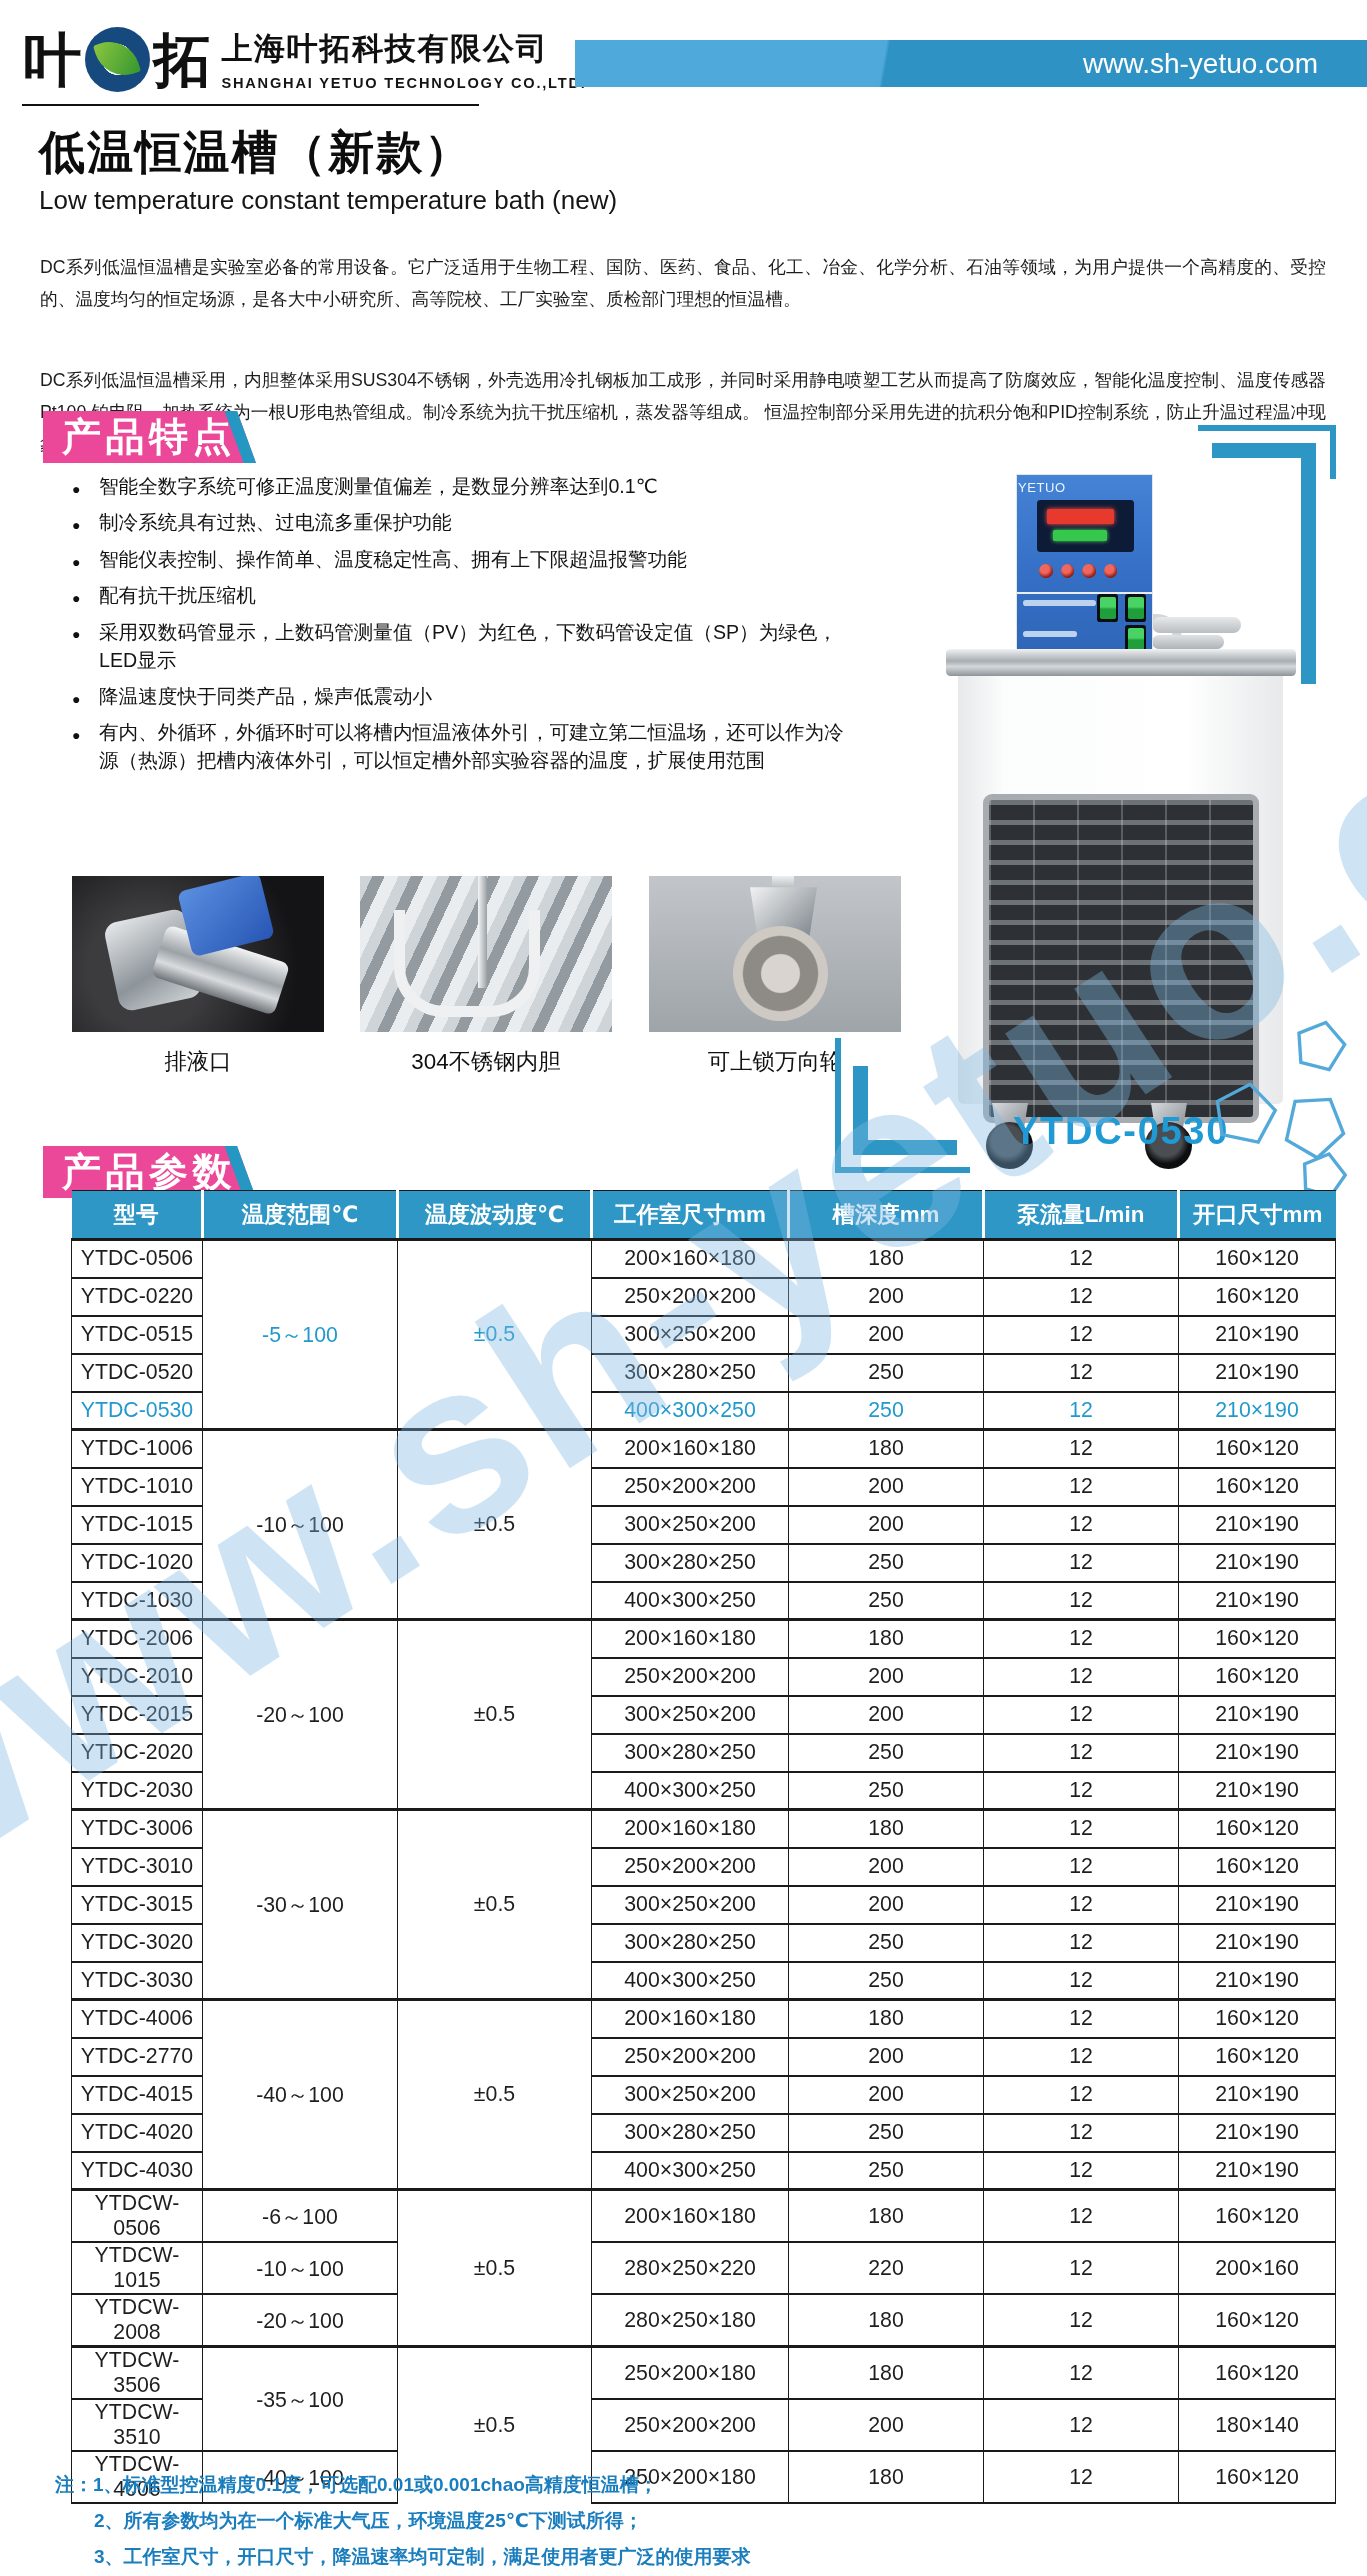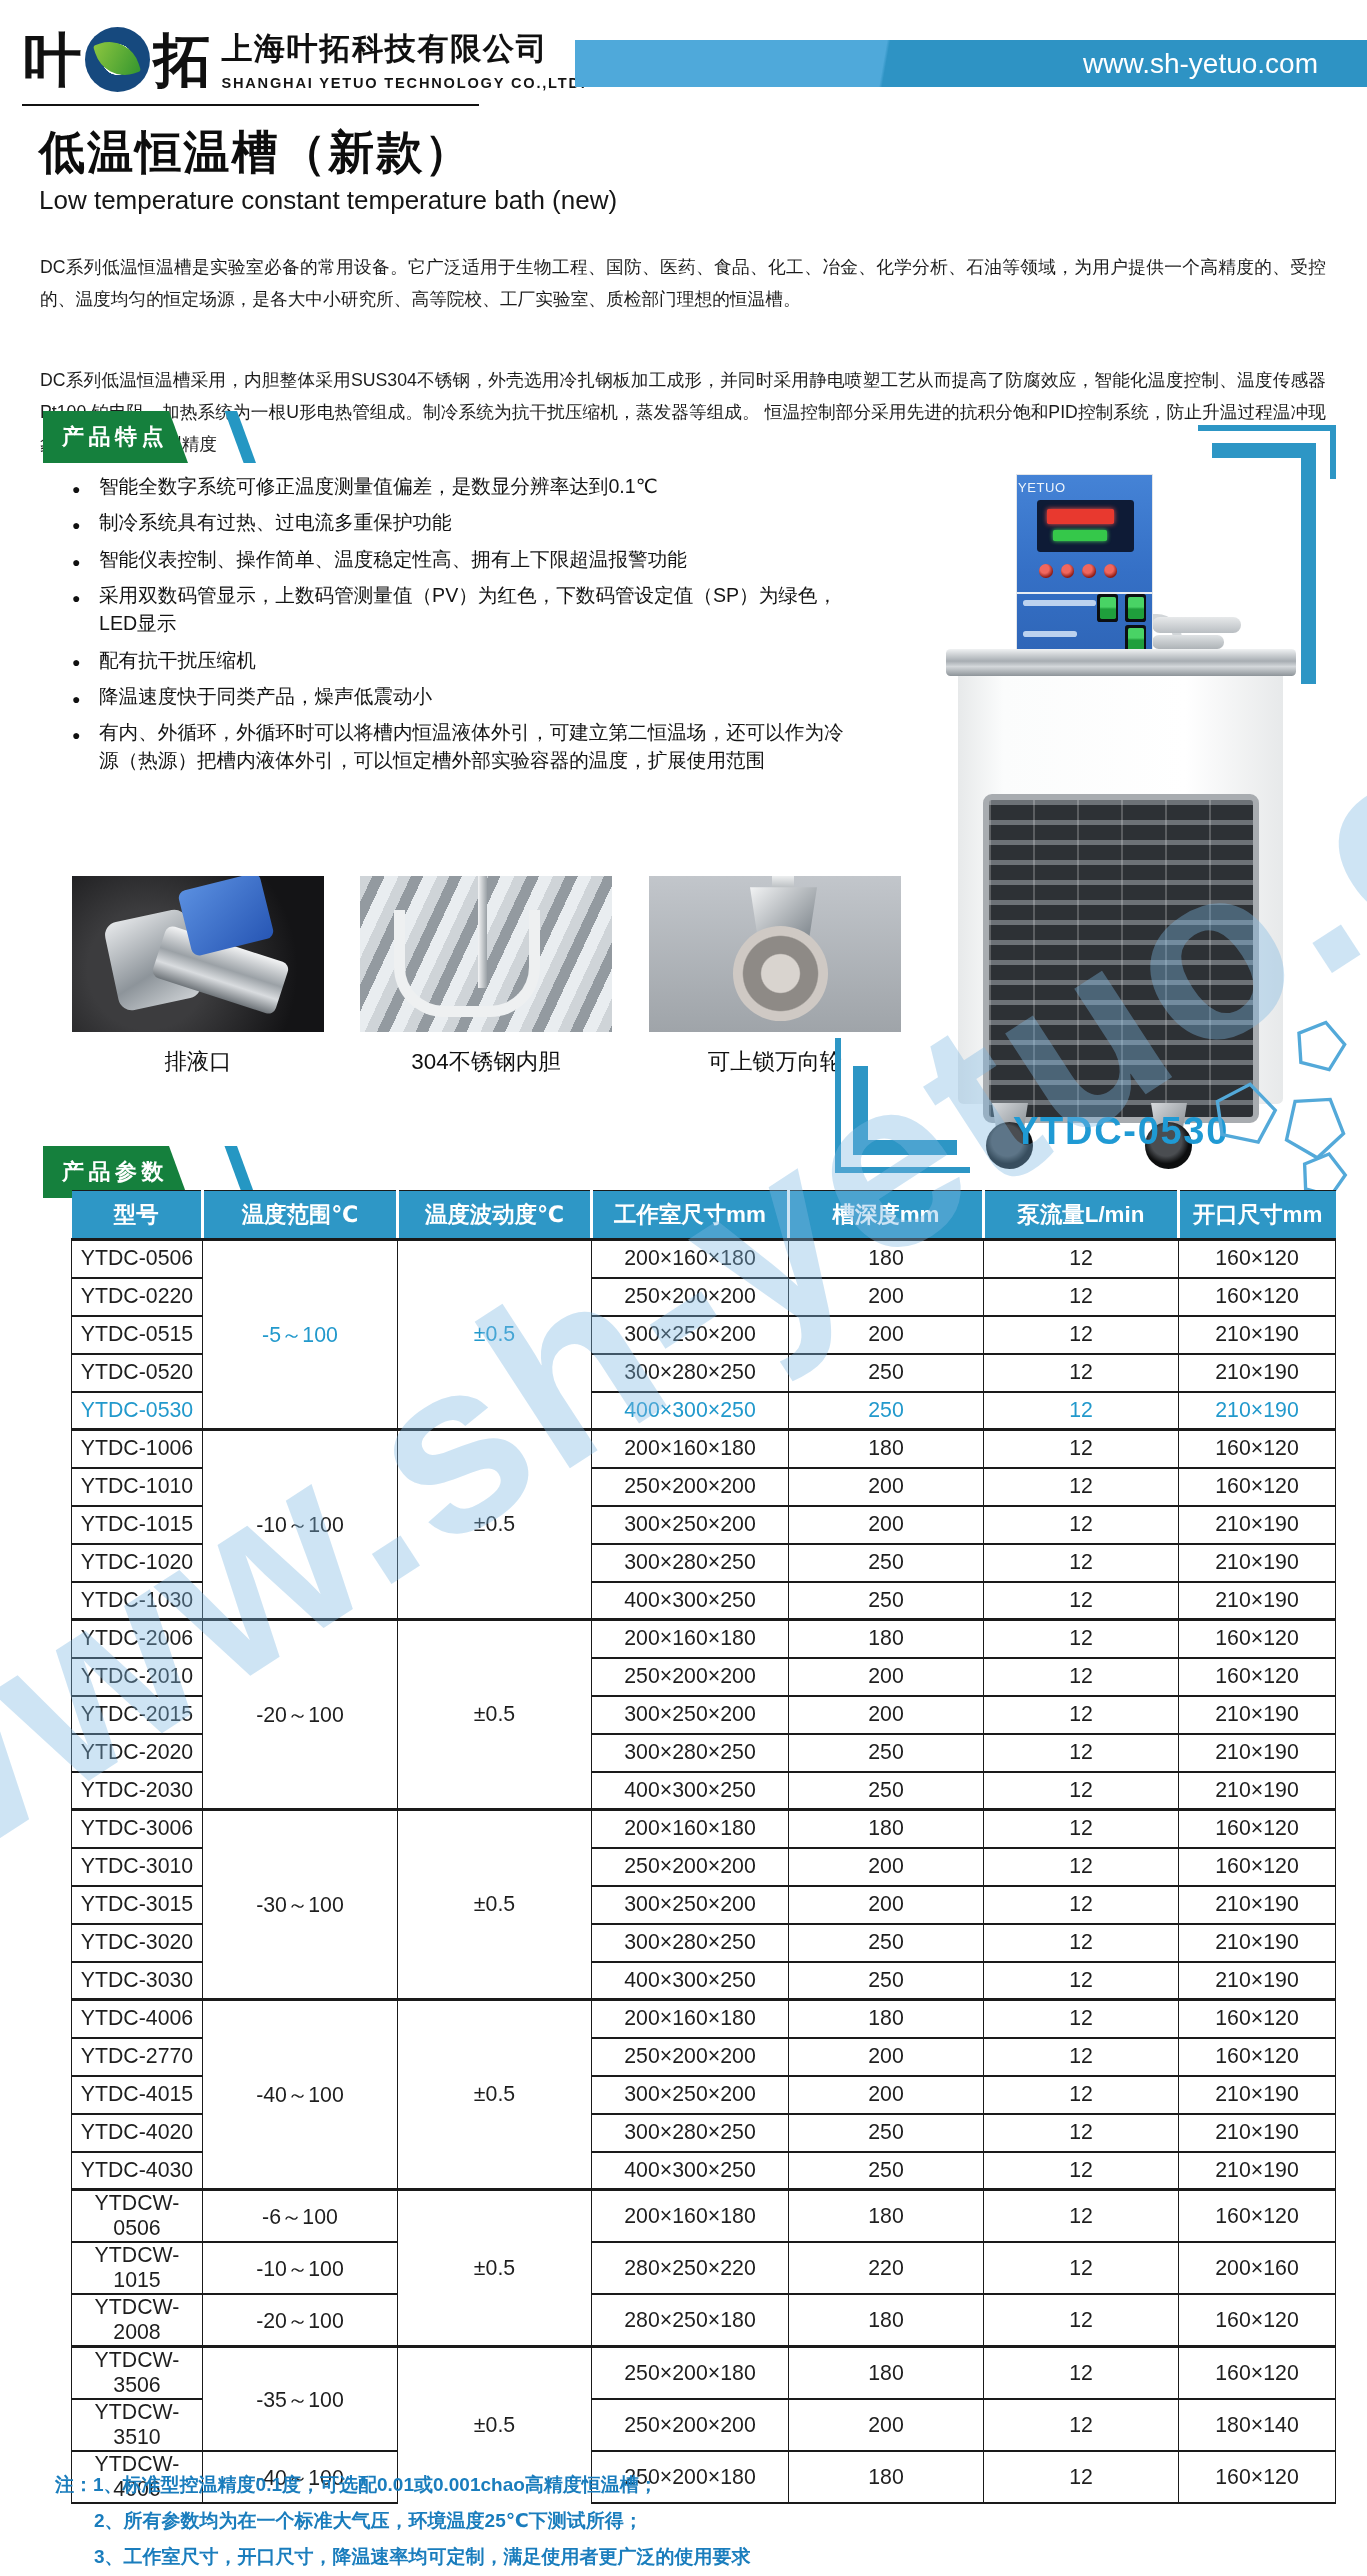--- a/index.html
+++ b/index.html
@@ -27,22 +27,22 @@
   .page-title { position:absolute; left:39px; top:122px; font-size:46px; font-weight:bold; color:#0d0d0d; letter-spacing:2.2px; }
   .page-subtitle { position:absolute; left:39px; top:185px; font-size:26px; color:#161616; }
 
   
   .intro-p { position:absolute; left:40px; width:1286px; font-size:17.7px; line-height:32px;
              color:#1c1c1c; text-align:justify; }
   #intro-p1 { top:251px; }
   #intro-p2 { top:364px; }
 
   
-  .badge { position:absolute; height:52px; background:#15803d; color:#fff;
-           font-size:22px; font-weight:bold; letter-spacing:4.5px; line-height:52px;
+  .badge { position:absolute; height:52px; background:#ec4899; color:#fff;
+           font-size:39px; font-weight:bold; letter-spacing:4.5px; line-height:52px;
            padding:0 20px 0 19px; clip-path:polygon(0 0, calc(100% - 19px) 0, 100% 100%, 0 100%);text-align:center; }
   .badge-stripe { position:absolute; width:36px; height:52px; background:#2597c3;
            clip-path:polygon(4.5px 0, 17px 0, 36px 100%, 23.6px 100%); }
   #features-badge { left:43px; top:411px; }
   #features-stripe { left:220px; top:411px; }
   #specs-badge { left:43px; top:1146px; }
   #specs-stripe { left:220px; top:1146px; }
 
   
   #features-list { position:absolute; left:72px; top:472px; width:786px; list-style:none; }
@@ -170,22 +170,22 @@
 
   <p class="intro-p" id="intro-p1">DC系列低温恒温槽是实验室必备的常用设备。它广泛适用于生物工程、国防、医药、食品、化工、冶金、化学分析、石油等领域，为用户提供一个高精度的、受控的、温度均匀的恒定场源，是各大中小研究所、高等院校、工厂实验室、质检部门理想的恒温槽。</p>
   <p class="intro-p" id="intro-p2">DC系列低温恒温槽采用，内胆整体采用SUS304不锈钢，外壳选用冷扎钢板加工成形，并同时采用静电喷塑工艺从而提高了防腐效应，智能化温度控制、温度传感器Pt100 铂电阻。加热系统为一根U形电热管组成。制冷系统为抗干扰压缩机，蒸发器等组成。 恒温控制部分采用先进的抗积分饱和PID控制系统，防止升温过程温冲现象，从而提高控制精度</p>
 
   <div class="badge" id="features-badge">产品特点</div>
   <div class="badge-stripe" id="features-stripe"></div>
   <ul id="features-list">
       <li>智能全数字系统可修正温度测量值偏差，是数显分辨率达到0.1℃</li>
       <li>制冷系统具有过热、过电流多重保护功能</li>
       <li>智能仪表控制、操作简单、温度稳定性高、拥有上下限超温报警功能</li>
+      <li>配有抗干扰压缩机</li>
       <li>采用双数码管显示，上数码管测量值（PV）为红色，下数码管设定值（SP）为绿色，LED显示</li>
-      <li>配有抗干扰压缩机</li>
       <li>降温速度快于同类产品，燥声低震动小</li>
       <li>有内、外循环，外循环时可以将槽内恒温液体外引，可建立第二恒温场，还可以作为冷源（热源）把槽内液体外引，可以恒定槽外部实验容器的温度，扩展使用范围</li>
     </ul>
 
   <div class="figure" id="fig-1">
     <div class="fig-img" id="img-drain">
       <div class="flange"></div>
         <div class="pipe"></div>
         <div class="handle-blue"></div>
     </div>

